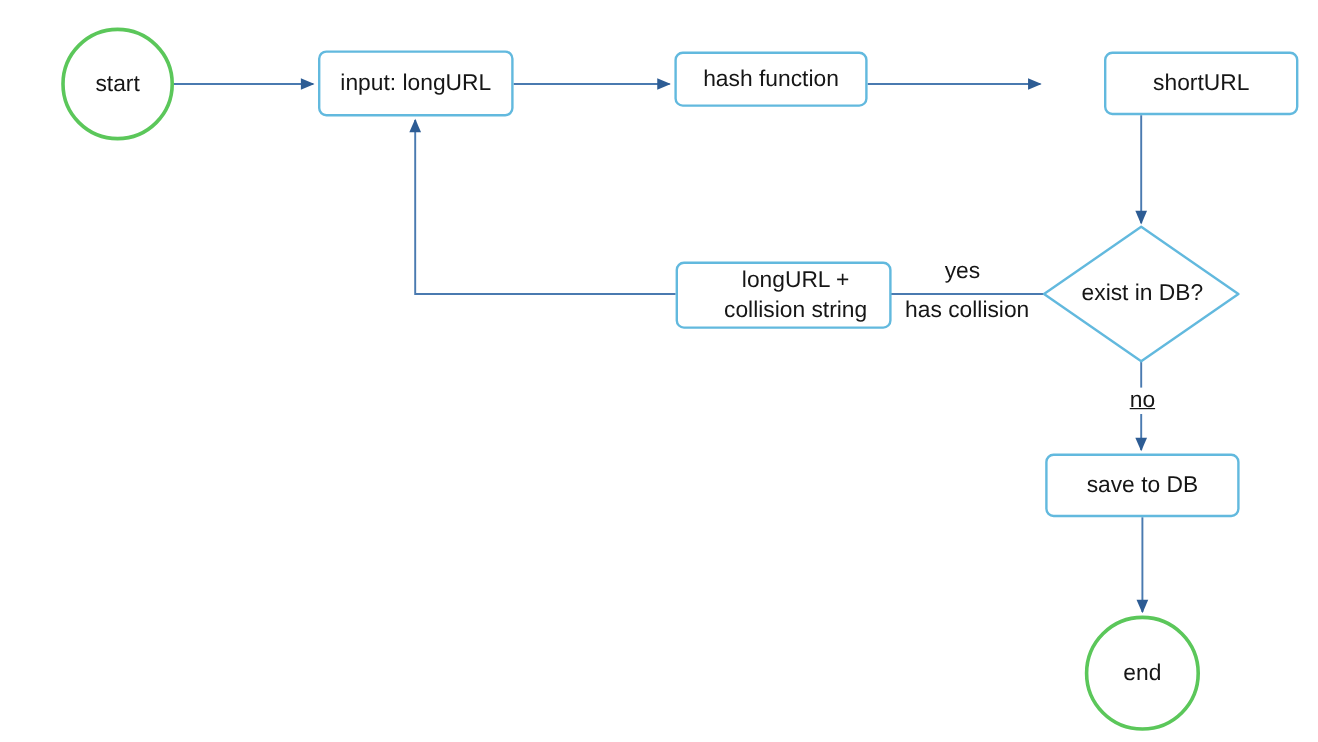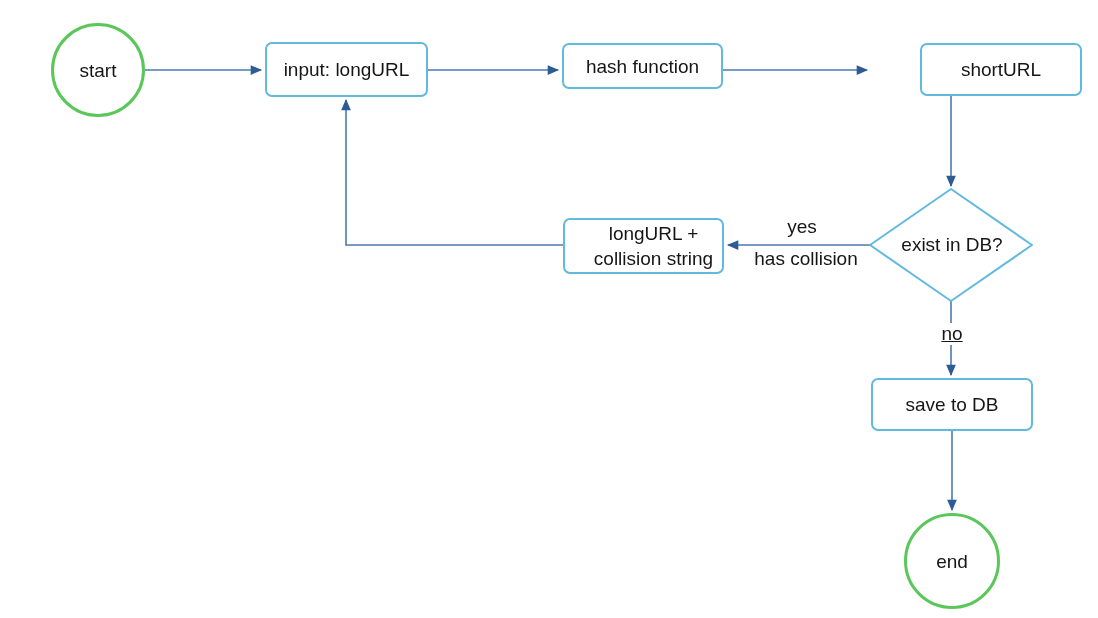--- a/index.html
+++ b/index.html
@@ -120,21 +120,21 @@
   </div>
 
   <div class="node" style="left:920px; top:43px; width:162px; height:53px;">
     <span>shortURL</span>
   </div>
 
   <div class="decision-label" style="left:871px; top:189px; width:162px; height:112px;">
     <span>exist in DB?</span>
   </div>
 
-  <div class="node" style="left:563px; top:218px; width:161px; height:56px;padding-left:20px;">
+  <div class="node" style="left:563px; top:218px; width:180px; height:56px;padding-left:20px;">
     <span>
       <span style="display:block">longURL +</span>
       <span style="display:block">collision string</span>
     </span>
   </div>
 
   <div class="node terminal" style="left:904px; top:513px; width:96px; height:96px;">
     <span>end</span>
   </div>
 

